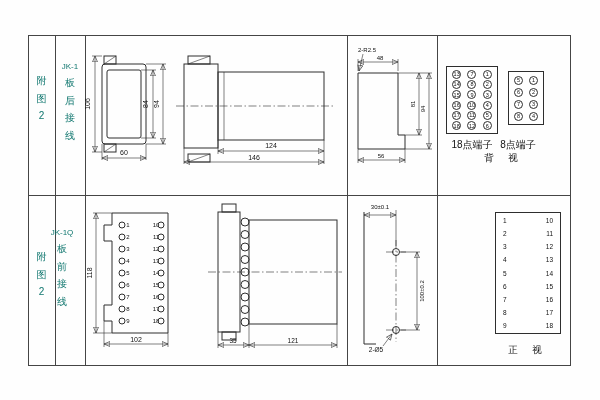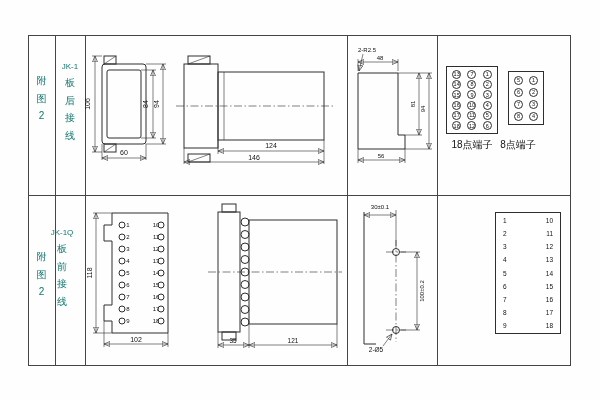--- a/index.html
+++ b/index.html
@@ -177,20 +177,21 @@
         <span class="tcirc">1</span>
         <span class="tcirc">6</span>
         <span class="tcirc">2</span>
         <span class="tcirc">7</span>
         <span class="tcirc">3</span>
         <span class="tcirc">8</span>
         <span class="tcirc">4</span>
       </div>
     <div class="lbl" style="left:0;top:80px;width:56px">18点端子</div>
     <div class="lbl" style="left:52px;top:80px;width:44px">8点端子</div>
+    <div class="cap" style="left:5px;top:94px;width:110px">背  视</div>
   </div>
 
   <div class="vtext" style="left:28px;top:248px;width:27px">
     <div class="vchars">
 
     <span class="zh">附</span>
         <span class="zh">图</span>
         <span class="zh">2</span>
       </div>
   </div>
@@ -357,14 +358,15 @@
         <span>11</span>
         <span>12</span>
         <span>13</span>
         <span>14</span>
         <span>15</span>
         <span>16</span>
         <span>17</span>
         <span>18</span>
       </div>
   </div>
+  <div class="cap" style="left:483px;top:344px;width:90px">正  视</div>
 
 </div>
 
 </body></html>

